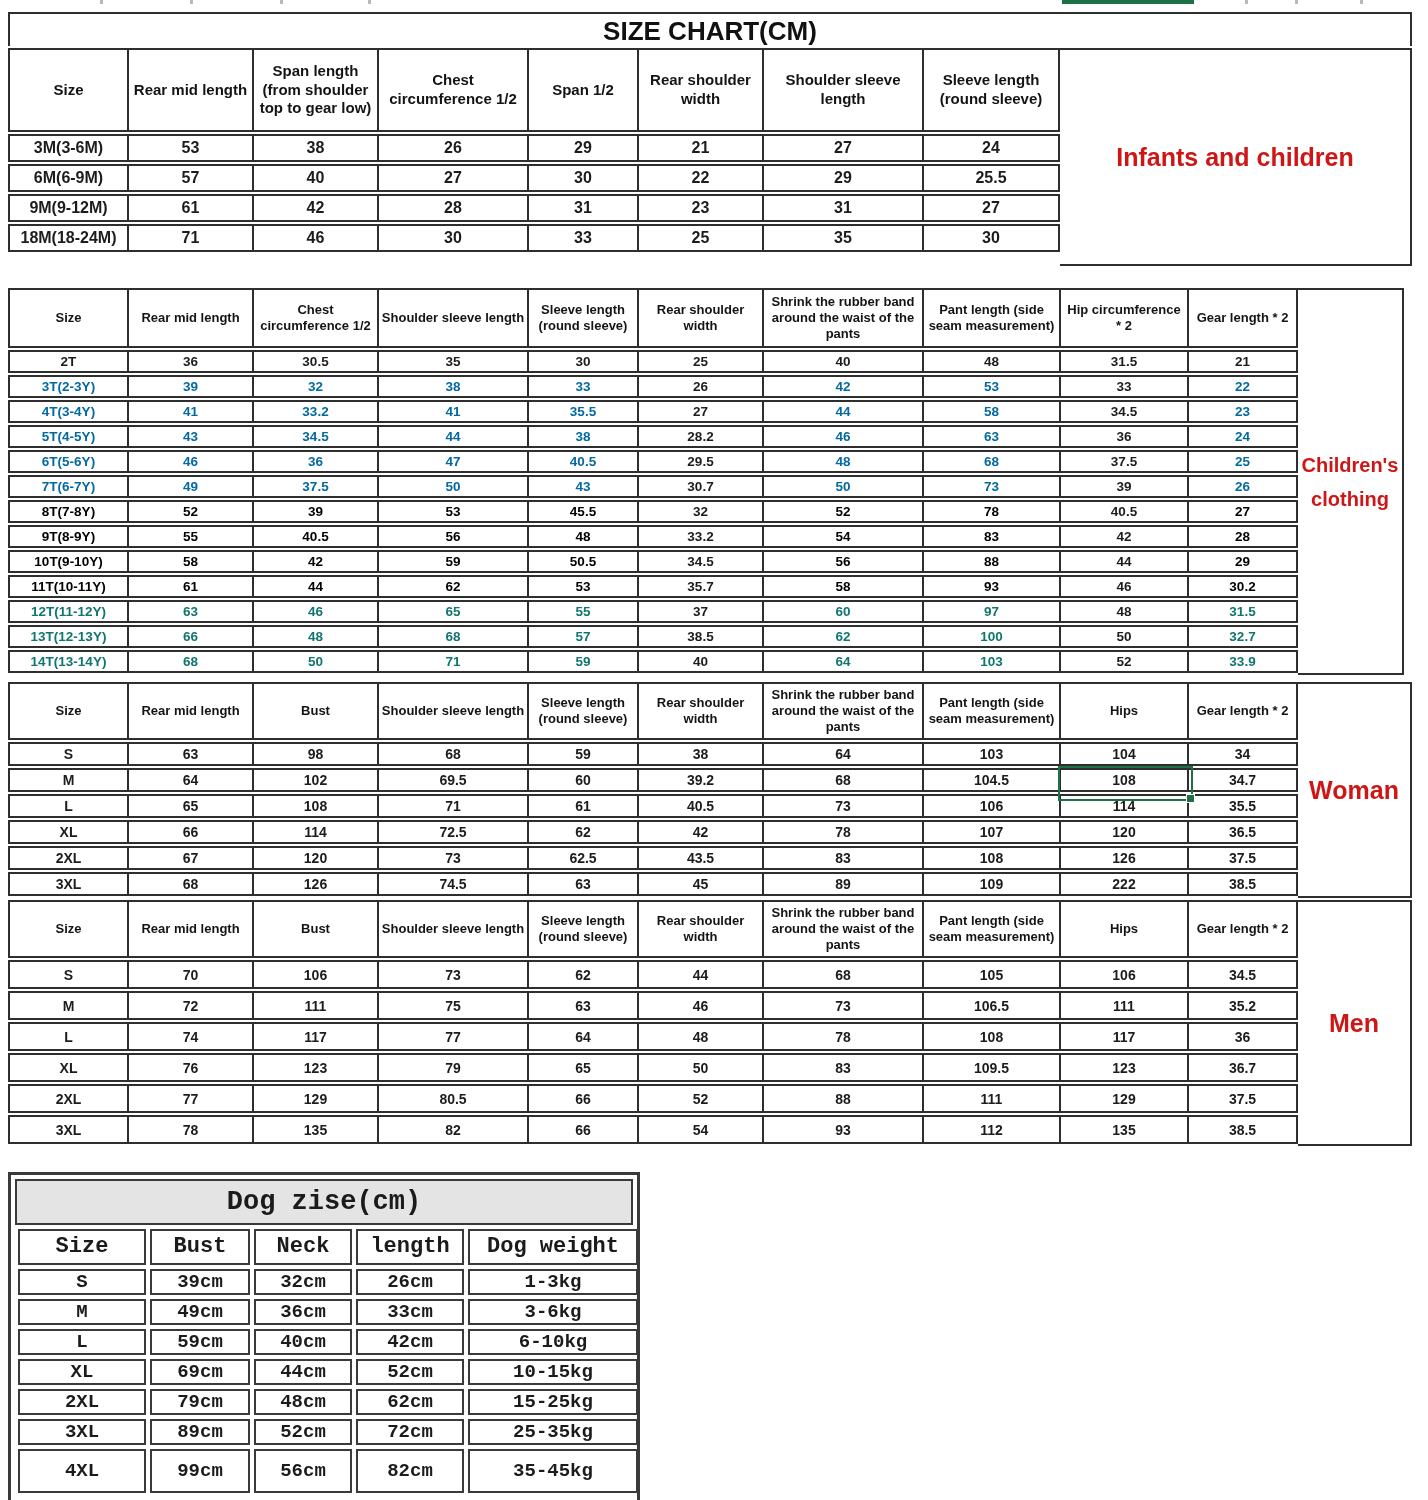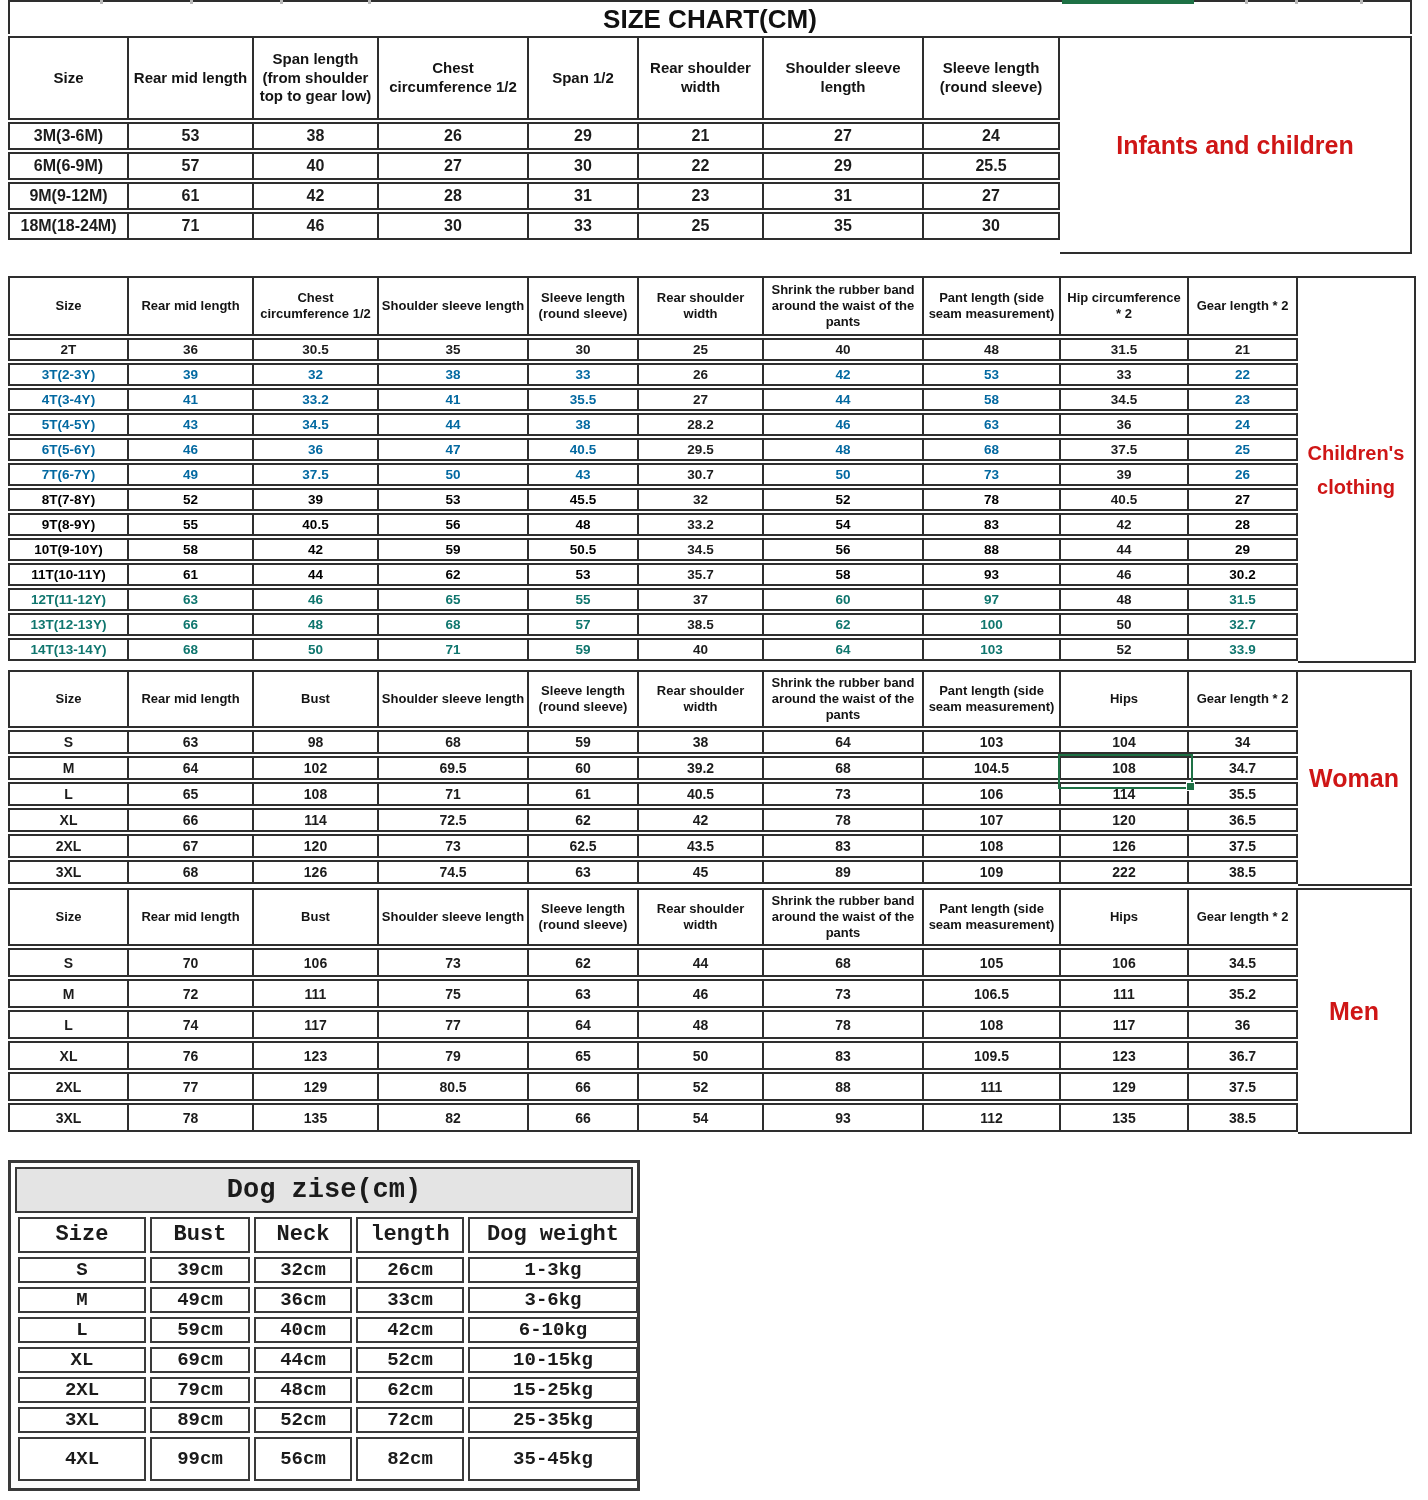--- a/index.html
+++ b/index.html
@@ -34,38 +34,38 @@
     width:1404px; text-align:center; font-size:26px; font-weight:bold; color:#111;
     box-sizing:border-box;
   }
   .row-flex { display:flex; align-items:flex-start; }
   .side-label {
     border:2px solid #2e2e2e; border-left:none; background:#fff; box-sizing:border-box;
     display:flex; align-items:center; justify-content:center; text-align:center;
     color:#cf1616; font-weight:bold; margin-top:2px;
   }
   .infants-label { width:352px; height:218px; font-size:25px; }
-  .kids-label    { width:118px; align-self:stretch; font-size:20px; line-height:1.7; padding:0 6px; }
+  .kids-label    { width:106px; align-self:stretch; font-size:20px; line-height:1.7; padding:0 6px; }
   .woman-label   { width:114px; align-self:stretch; font-size:25px; }
   .men-label     { width:114px; align-self:stretch; font-size:25px; }
 
   .t-infants { width:1052px; }
   .t-infants th { font-size:15px; height:84px; }
   .t-infants td { font-size:16px; height:28px; }
 
   .t-kids { width:1290px; }
   .t-kids th { font-size:13px; height:60px; }
   .t-kids td { font-size:13.5px; height:23px; }
 
   .t-woman, .t-men { width:1290px; }
   .t-woman th, .t-men th { font-size:13px; height:58px; }
   .t-woman td { font-size:14px; height:24px; }
   .t-men td   { font-size:14px; height:29px; }
 
-  #sec-infants { }
+  #sec-infants { margin-top:12px; }
   #sec-children { margin-top:20px; }
   #sec-woman { margin-top:5px; position:relative; }
   #sec-men { margin-top:0; }
 
   
   .sel-outline { position:absolute; left:1050px; top:86px; width:131px; height:31px;
     border:2px solid #1e7145; pointer-events:none; }
   .sel-handle { position:absolute; right:-4px; bottom:-4px; width:7px; height:7px;
     background:#1e7145; border:1px solid #fff; }
 

